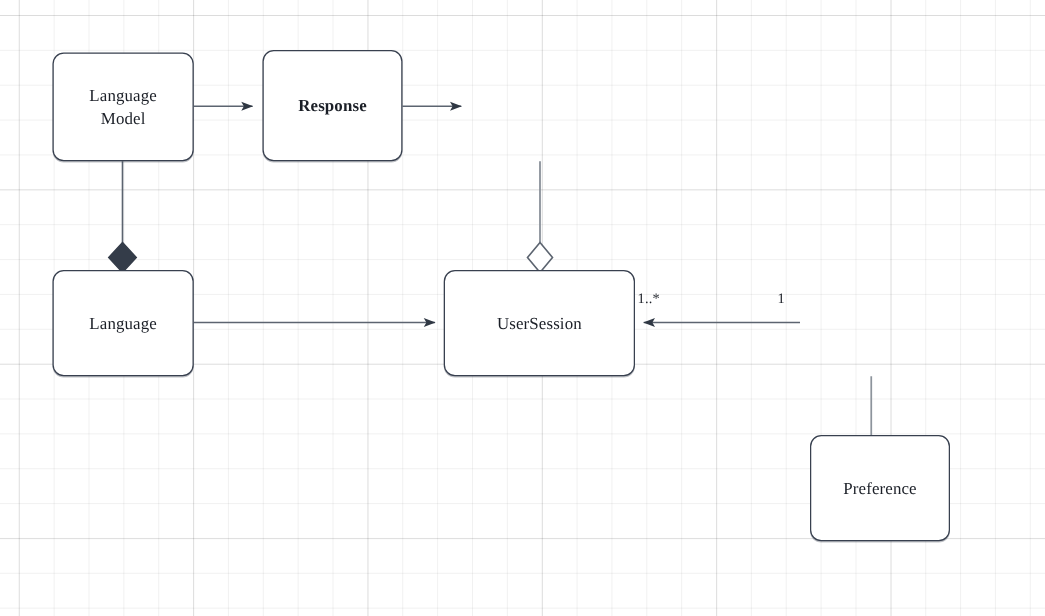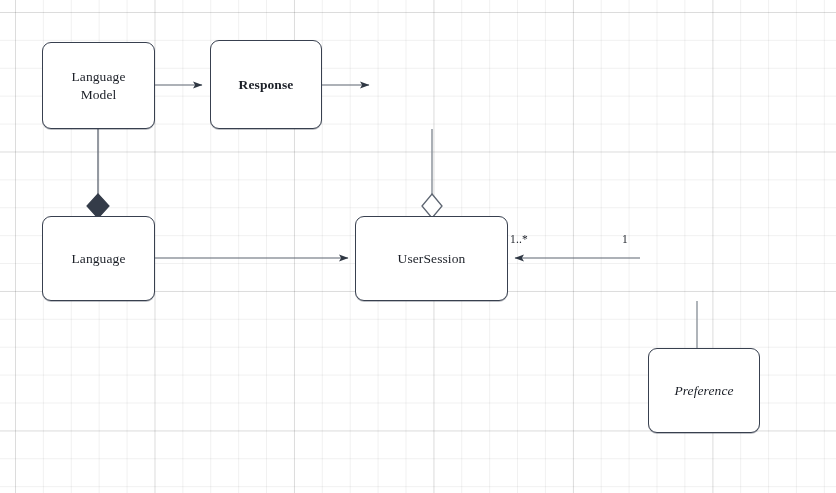--- a/index.html
+++ b/index.html
@@ -124,21 +124,21 @@
 
   <div class="node" style="left:42px; top:216px; width:113px; height:85px;">
     <span class="node-label">Language</span>
   </div>
 
   <div class="node" style="left:355px; top:216px; width:153px; height:85px;align-items:center;">
     <span class="node-label">UserSession</span>
   </div>
 
 
-  <div class="node" style="left:648px; top:348px; width:112px; height:85px;font-style:italic;">
+  <div class="node" style="left:648px; top:348px; width:112px; height:85px;">
     <span class="node-label">Preference</span>
   </div>
 
   <span class="edge-label" style="left:510px; top:233px;">1..*</span>
 
   <span class="edge-label" style="left:622px; top:233px;">1</span>
 
 </div>
 
 </body></html>

